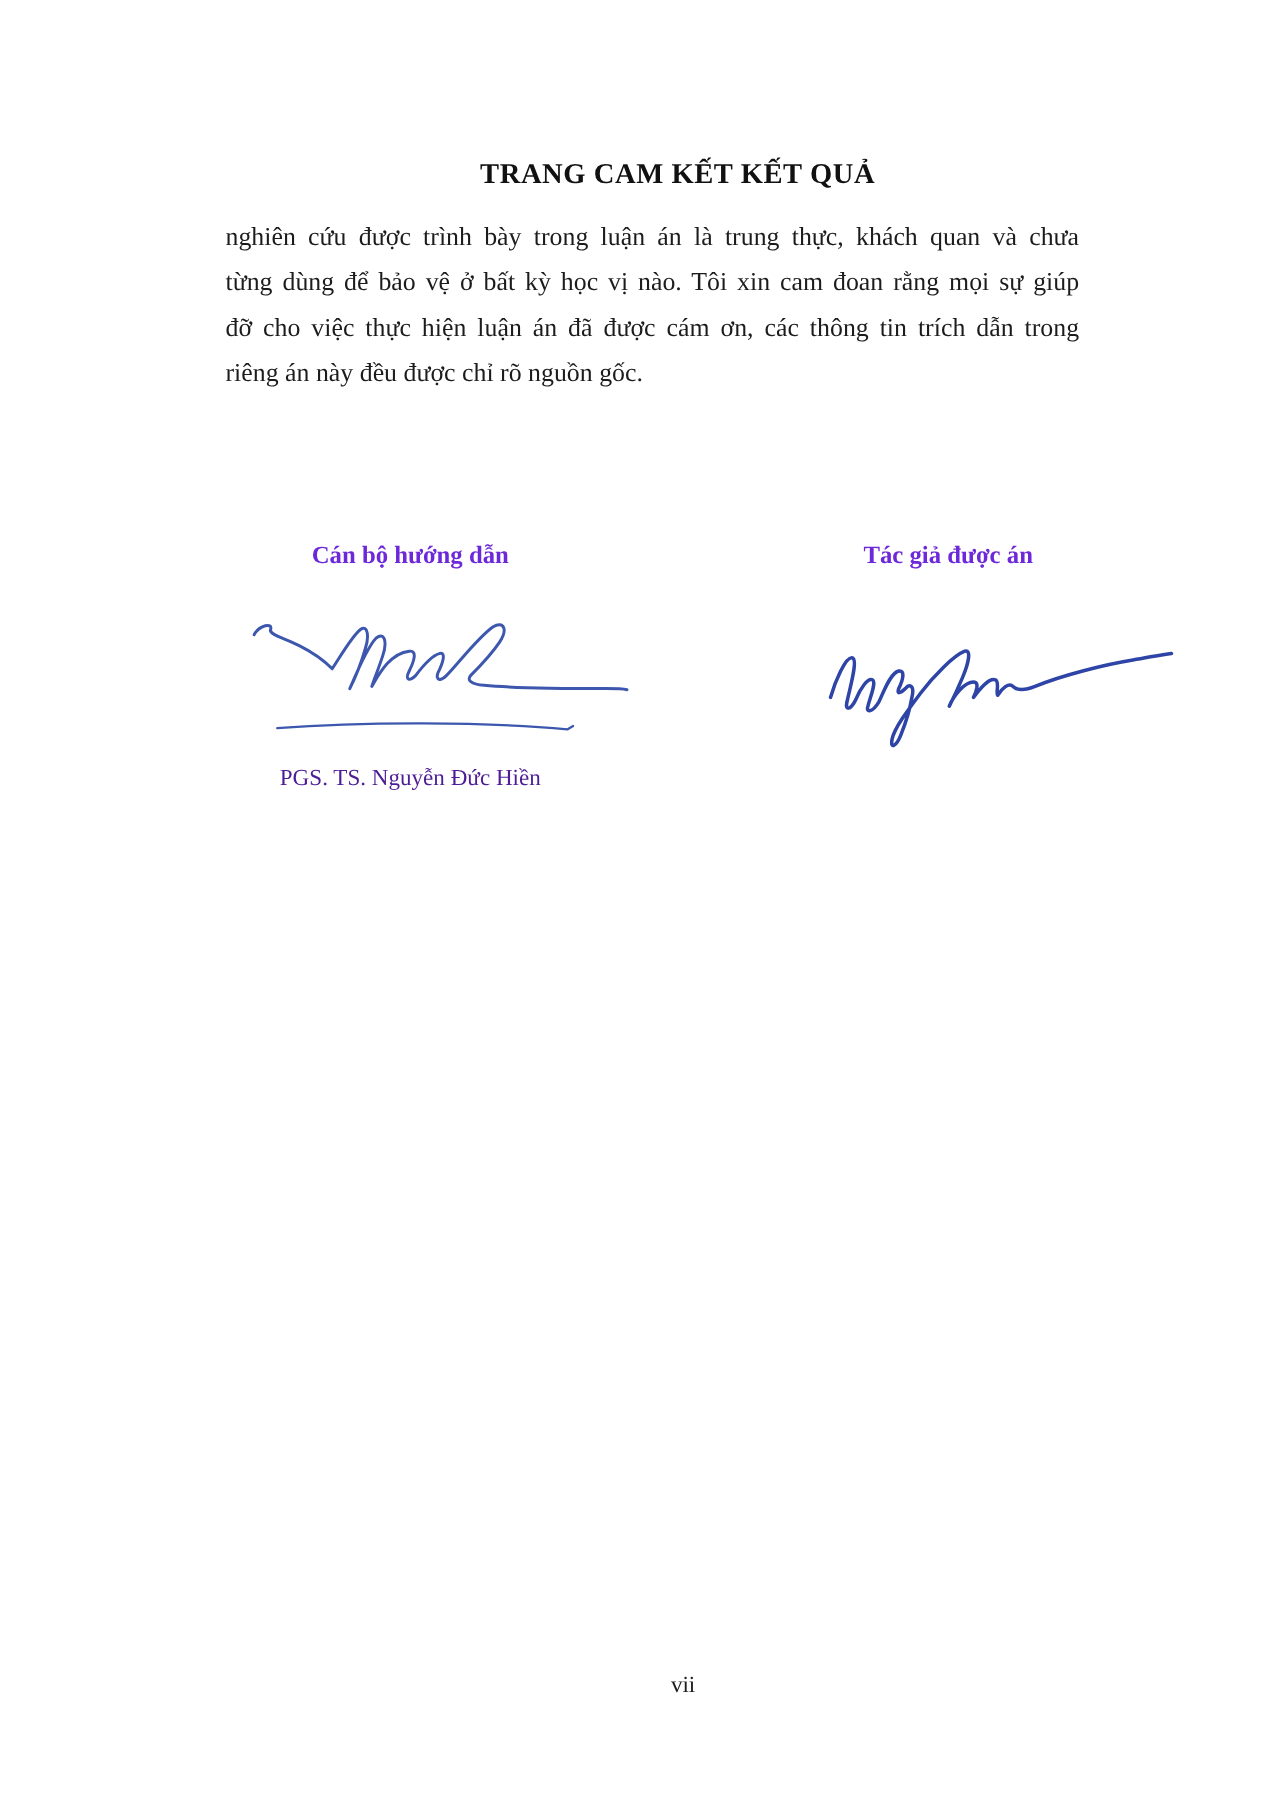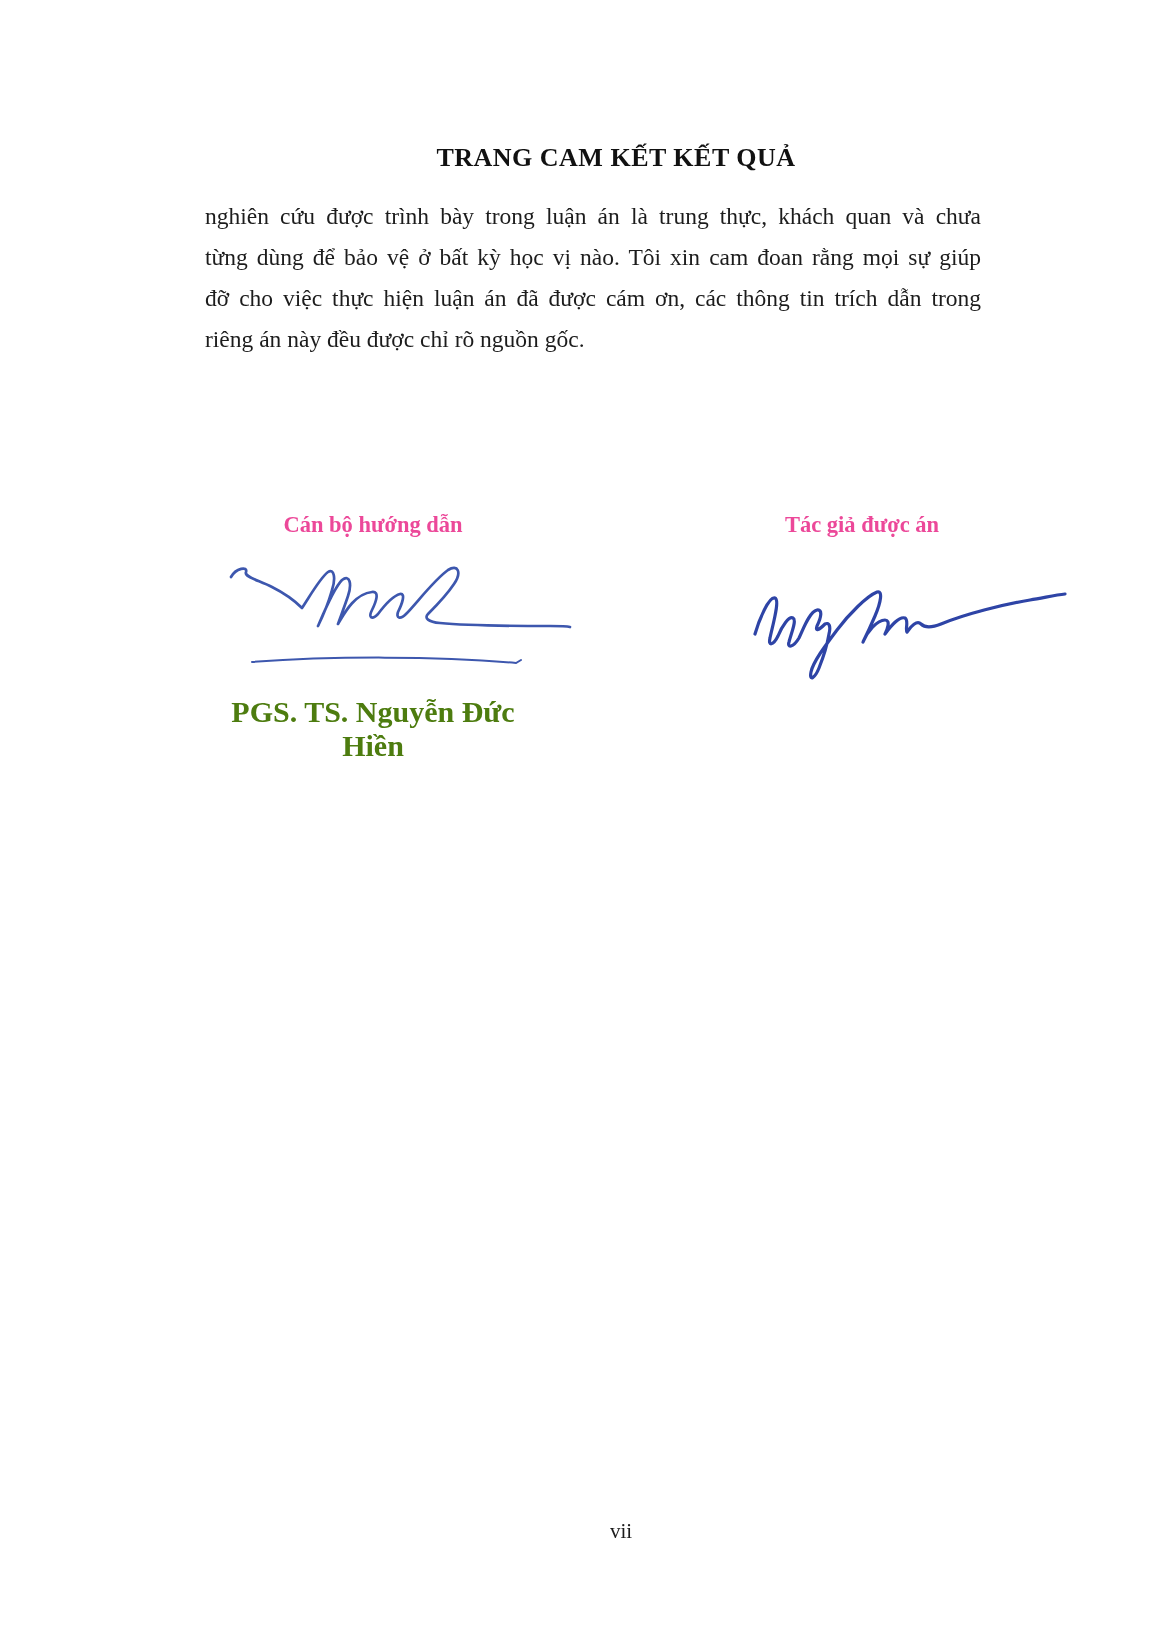--- a/index.html
+++ b/index.html
@@ -36,35 +36,35 @@
     height: 41px;
     white-space: normal;
     text-align: justify;
     text-align-last: justify;
     color: #1c1c1c;
   }
   .para .line.first { text-indent: 37px; }
   .para .line.last { text-align: left; text-align-last: left; }
   .sig-role {
     position: absolute;
-    top: 512px;
+    top: 492px;
     font-size: 22.5px;
     font-weight: bold;
     text-align: center;
-    color: #ec4899;
+    color: #6d28d9;
   }
   .sig-role.left  { left: 213px; width: 320px; }
   .sig-role.right { left: 712px; width: 300px; }
   .sig-name {
     position: absolute;
     top: 695px;
-    font-size: 30px;
-    font-weight: bold;
+    font-size: 21px;
+    font-weight: normal;
     text-align: center;
-    color: #4d7c0f;
+    color: #4c1d95;
   }
   .sig-name.left  { left: 198px; width: 350px; }
   .sig-name.right { left: 712px; width: 300px; }
   .sig-svg { position: absolute; }
   .sig-svg.left  { left: 220px; top: 556px; width: 354px; height: 118px; }
   .sig-svg.right { left: 745px; top: 568px; width: 330px; height: 118px; }
   .page-number {
     position: absolute;
     left: 205px; top: 1519px;
     width: 776px;

